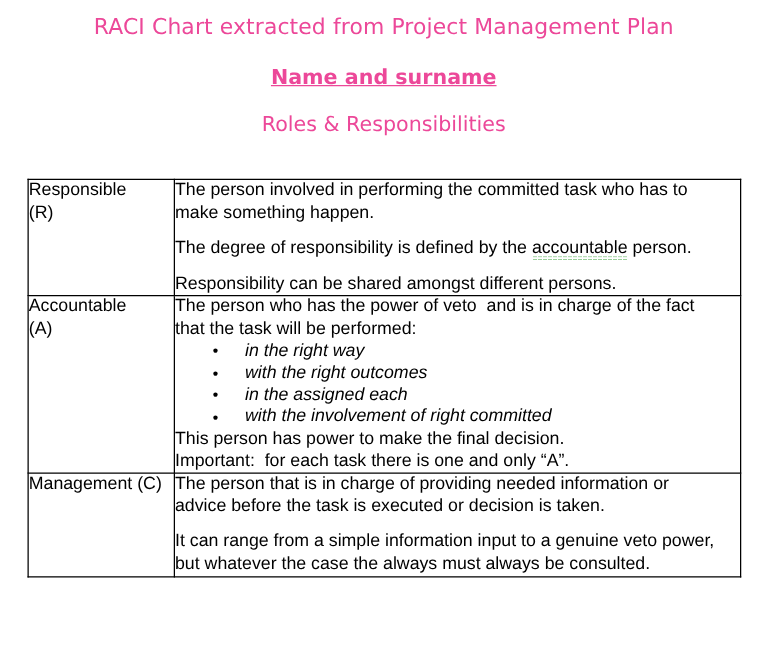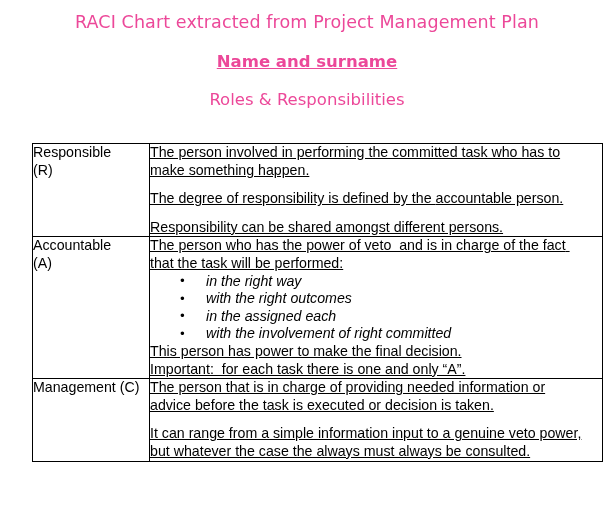--- a/index.html
+++ b/index.html
@@ -42,21 +42,21 @@
     font-size: 16.5px;
     font-weight: 400;
     margin: 0;
     padding-top: 17px;
     line-height: 21px;
   }
 
   
   .raci-table {
     position: absolute;
-    left: 32px;
+    left: 22px;
     top: 143px;
     width: 570px;
     border-collapse: collapse;
     table-layout: fixed;
   }
   .raci-table td {
     border: 1px solid #000000;
     vertical-align: top;
     padding: 0;
     font-size: 14.2px;
@@ -73,21 +73,20 @@
   }
   .cell-pad-desc {
     padding: 6px 6px 4px 8px;
   }
   .role-label {
     white-space: pre-line;
   }
 
   .para {
     margin: 0 12px 0 0;
-    text-decoration: underline;
   }
   .para + .para {
     margin-top: 11px;
   }
   .para-tight + .para-tight {
     margin-top: 0;
   }
 
   .bullets {
     margin: 0;

